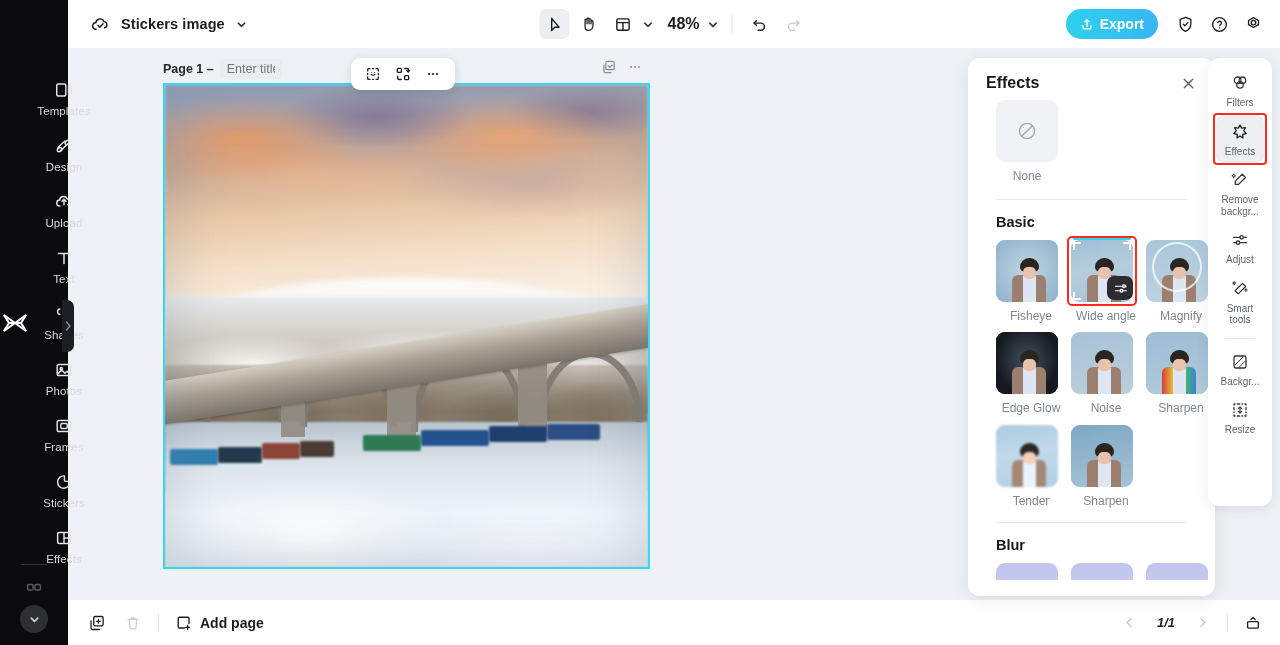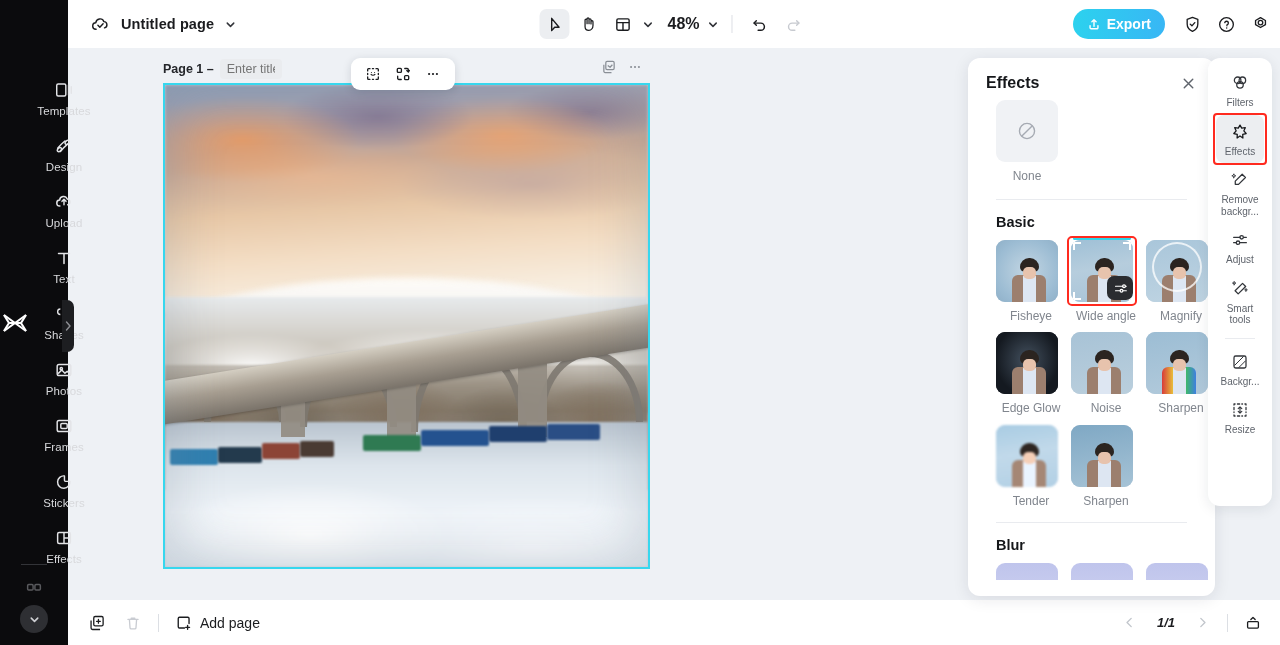--- a/index.html
+++ b/index.html
@@ -51,21 +51,21 @@
     width: 30px; height: 30px; border-radius: 7px; display:flex;
     align-items:center; justify-content:center; cursor: pointer; background: transparent; border: none;
   }
   .icon-btn.active { background: #eceef1; }
   .tb-center {
     position: absolute; left: 50%; transform: translateX(-50%);
     display: flex; align-items: center; gap: 4px;
   }
   .zoom-val { font-size: 16px; font-weight: 700; color: #1b1c1f; padding: 0 3px; }
   .vdiv { width: 1px; height: 18px; background: #dcdfe4; margin: 0 8px; }
-  .tb-right { position:absolute; right: 5px; display:flex; align-items:flex-end; gap: 4px; }
+  .tb-right { position:absolute; right: 12px; display:flex; align-items:flex-end; gap: 4px; }
   .export-btn {
     display:flex; align-items:center; gap: 6px; height: 30px; padding: 0 14px;
     border-radius: 16px; border: none; cursor: pointer;
     background: linear-gradient(95deg, #2cd2ee 0%, #38b6f5 100%);
     color: #fff; font-size: 14px; font-weight: 700; font-family: inherit;
     margin-right: 8px;
   }
 
   
   .workspace {
@@ -159,21 +159,21 @@
     box-shadow: inset 0 0 46px 14px rgba(120,130,145,.22);
   }
 
   
   .bottombar {
     position:absolute; left: 68px; bottom: 0; width: 1212px; height: 45px;
     background: #fff; display:flex; align-items:center; z-index: 20;
   }
   .bb-left { display:flex; align-items:center; gap: 6px; padding-left: 14px; }
   .addpage { display:flex; align-items:center; gap: 7px; cursor:pointer; padding: 4px 6px; border-radius:6px; }
-  .addpage span { font-size: 14px; font-weight: 400; color: #1b1c1f; }
+  .addpage span { font-size: 14px; font-weight: 700; color: #1b1c1f; }
   .bb-right { position:absolute; right: 12px; display:flex; align-items:center; gap: 4px; font-style: italic; }
   .pagecount { font-size: 13px; font-weight: 700; color: #1b1c1f; padding: 0 8px; }
 
   
   .panel {
     position:absolute; right: 65px; top: 58px; width: 247px; height: 538px;
     background: #fff; border-radius: 12px; box-shadow: 0 3px 16px rgba(25,32,48,.10);
     overflow: hidden; z-index: 25;
   }
   .panel-head {
@@ -392,21 +392,21 @@
   </div>
 
   <div class="topbar">
     <div class="tb-left">
       <span>
         <svg width="21" height="21" viewBox="0 0 22 22" fill="none" stroke="#1b1c1f" stroke-width="1.5" stroke-linecap="round" stroke-linejoin="round">
           <path d="M6.4 16a3.4 3.4 0 0 1-.3-6.8 4.4 4.4 0 0 1 8.5-1.2 3.3 3.3 0 0 1 .6 6.5"></path>
           <path d="M8.3 11.8l2 2 3.4-3.6"></path>
         </svg>
       </span>
-      <span class="doc-title">Untitled page</span>
+      <span class="doc-title">Stickers image</span>
       <span>
         <svg width="13" height="13" viewBox="0 0 14 14" fill="none" stroke="#33353a" stroke-width="1.6" stroke-linecap="round" stroke-linejoin="round">
           <path d="M3.5 5.5L7 9l3.5-3.5"></path>
         </svg>
       </span>
     </div>
 
     <div class="tb-center">
       <div class="icon-btn active">
         <svg width="17" height="17" viewBox="0 0 18 18" fill="none" stroke="#1b1c1f" stroke-width="1.5" stroke-linejoin="round">

